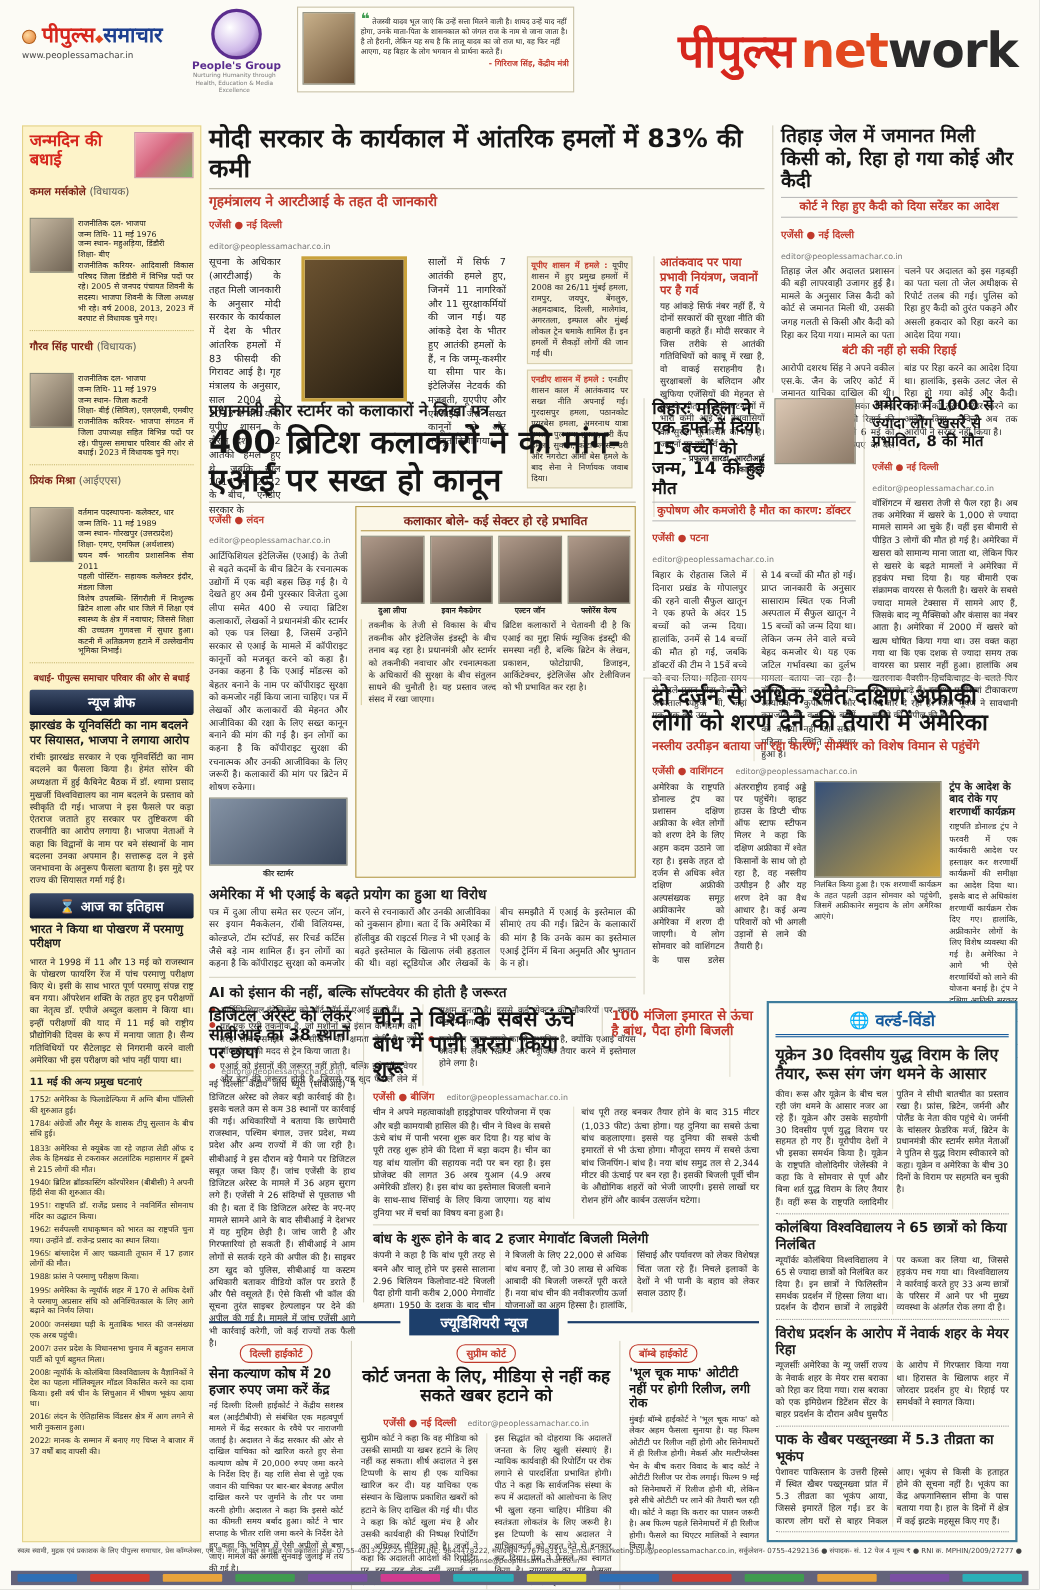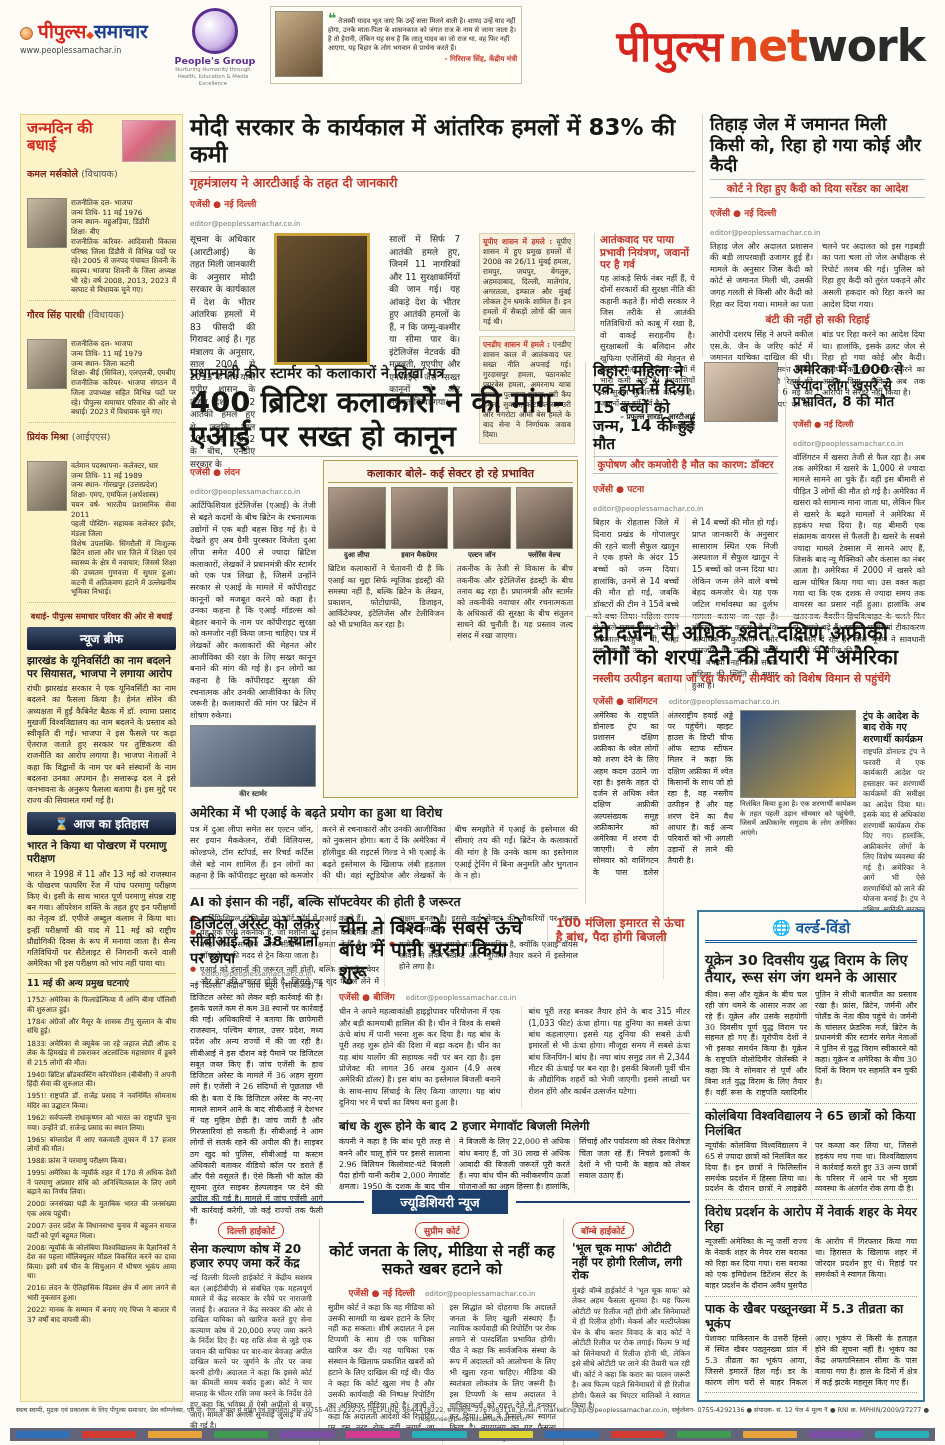--- a/index.html
+++ b/index.html
@@ -268,22 +268,22 @@
               <div class="ph"></div>
               <div class="nm">एल्टन जॉन</div>
             </div>
 
             <div class="headshot">
               <div class="ph"></div>
               <div class="nm">फ्लोरेंस वेल्च</div>
             </div>
           </div>
         <div style="display:flex;gap:6px">
+          <p class="body" style="font-size:7.8px;flex:1;border-left:1px solid #d8cfa0;padding-left:6px">तकनीक के तेजी से विकास के बीच तकनीक और इंटेलिजेंस इंडस्ट्री के बीच तनाव बढ़ रहा है। प्रधानमंत्री और स्टार्मर को तकनीकी नवाचार और रचनात्मकता के अधिकारों की सुरक्षा के बीच संतुलन साधने की चुनौती है। यह प्रस्ताव जल्द संसद में रखा जाएगा।</p>
           <p class="body" style="font-size:7.8px;flex:1">ब्रिटिश कलाकारों ने चेतावनी दी है कि एआई का मुद्दा सिर्फ म्यूजिक इंडस्ट्री की समस्या नहीं है, बल्कि ब्रिटेन के लेखन, प्रकाशन, फोटोग्राफी, डिजाइन, आर्किटेक्चर, इंटेलिजेंस और टेलीविजन को भी प्रभावित कर रहा है।</p>
-          <p class="body" style="font-size:7.8px;flex:1;border-left:1px solid #d8cfa0;padding-left:6px">तकनीक के तेजी से विकास के बीच तकनीक और इंटेलिजेंस इंडस्ट्री के बीच तनाव बढ़ रहा है। प्रधानमंत्री और स्टार्मर को तकनीकी नवाचार और रचनात्मकता के अधिकारों की सुरक्षा के बीच संतुलन साधने की चुनौती है। यह प्रस्ताव जल्द संसद में रखा जाएगा।</p>
         </div>
       </div>
     </div>
     <div class="b" style="font-size:12.5px;margin:6px 0 3px">अमेरिका में भी एआई के बढ़ते प्रयोग का हुआ था विरोध</div>
     <p class="body cols3" style="font-size:8.2px">पत्र में दुआ लीपा समेत सर एल्टन जॉन, सर इयान मैककेलन, रॉबी विलियम्स, कोल्डप्ले, टॉम स्टॉपर्ड, सर रिचर्ड कर्टिस जैसे बड़े नाम शामिल हैं। इन लोगों का कहना है कि कॉपीराइट सुरक्षा को कमजोर करने से रचनाकारों और उनकी आजीविका को नुकसान होगा। बता दें कि अमेरिका में हॉलीवुड की राइटर्स गिल्ड ने भी एआई के बढ़ते इस्तेमाल के खिलाफ लंबी हड़ताल की थी। वहां स्टूडियोज और लेखकों के बीच समझौते में एआई के इस्तेमाल की सीमाएं तय की गईं। ब्रिटेन के कलाकारों की मांग है कि उनके काम का इस्तेमाल एआई ट्रेनिंग में बिना अनुमति और भुगतान के न हो।</p>
     <div class="b" style="font-size:12.5px;margin:6px 0 3px;border-top:1px solid #d8d4c4;padding-top:4px">AI को इंसान की नहीं, बल्कि सॉफ्टवेयर की होती है जरूरत</div>
     <div style="column-count:2;column-gap:10px;column-rule:1px solid #e3dfce">
 
         <div class="bullet-li">
           <span class="dot">●</span>

